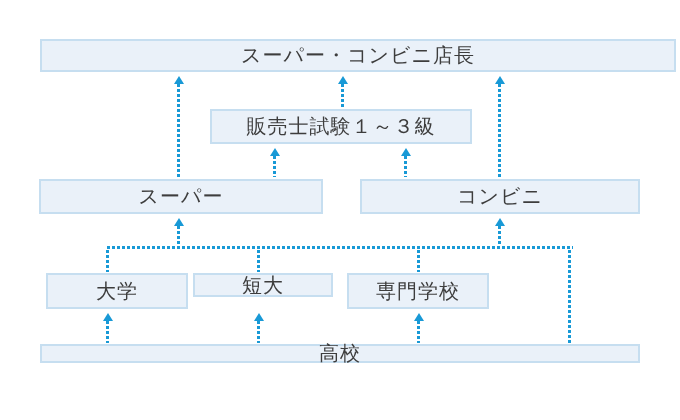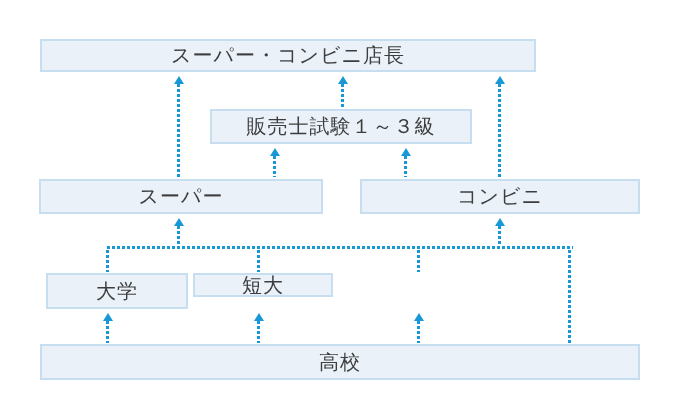--- a/index.html
+++ b/index.html
@@ -63,35 +63,38 @@
   <div class="ahead" style="left:338px;top:76px"></div>
   <div class="ahead" style="left:495px;top:76px"></div>
   <div class="ahead" style="left:270px;top:148px"></div>
   <div class="ahead" style="left:401px;top:148px"></div>
   <div class="ahead" style="left:174px;top:218px"></div>
   <div class="ahead" style="left:495px;top:218px"></div>
   <div class="ahead" style="left:103px;top:313px"></div>
   <div class="ahead" style="left:254px;top:313px"></div>
   <div class="ahead" style="left:414px;top:313px"></div>
 
-  <div class="node" style="left:40px;top:39px;width:496px;height:33px">
+  <div class="node" style="left:40px;top:39px;width:636px;height:33px">
     <span>スーパー・コンビニ店長</span>
   </div>
   <div class="node" style="left:210px;top:109px;width:262px;height:35px">
     <span>販売士試験１～３級</span>
   </div>
   <div class="node" style="left:39px;top:179px;width:284px;height:35px">
     <span>スーパー</span>
   </div>
   <div class="node" style="left:360px;top:179px;width:280px;height:35px">
     <span>コンビニ</span>
   </div>
   <div class="node" style="left:46px;top:273px;width:142px;height:36px">
     <span>大学</span>
   </div>
   <div class="node" style="left:193px;top:273px;width:140px;height:24px">
     <span>短大</span>
   </div>
-  <div class="node" style="left:40px;top:344px;width:600px;height:36px">
+  <div class="node" style="left:347px;top:273px;width:142px;height:36px">
+    <span>専門学校</span>
+  </div>
+  <div class="node" style="left:40px;top:344px;width:600px;height:19px">
     <span>高校</span>
   </div>
 
 </div>
 
 </body></html>

